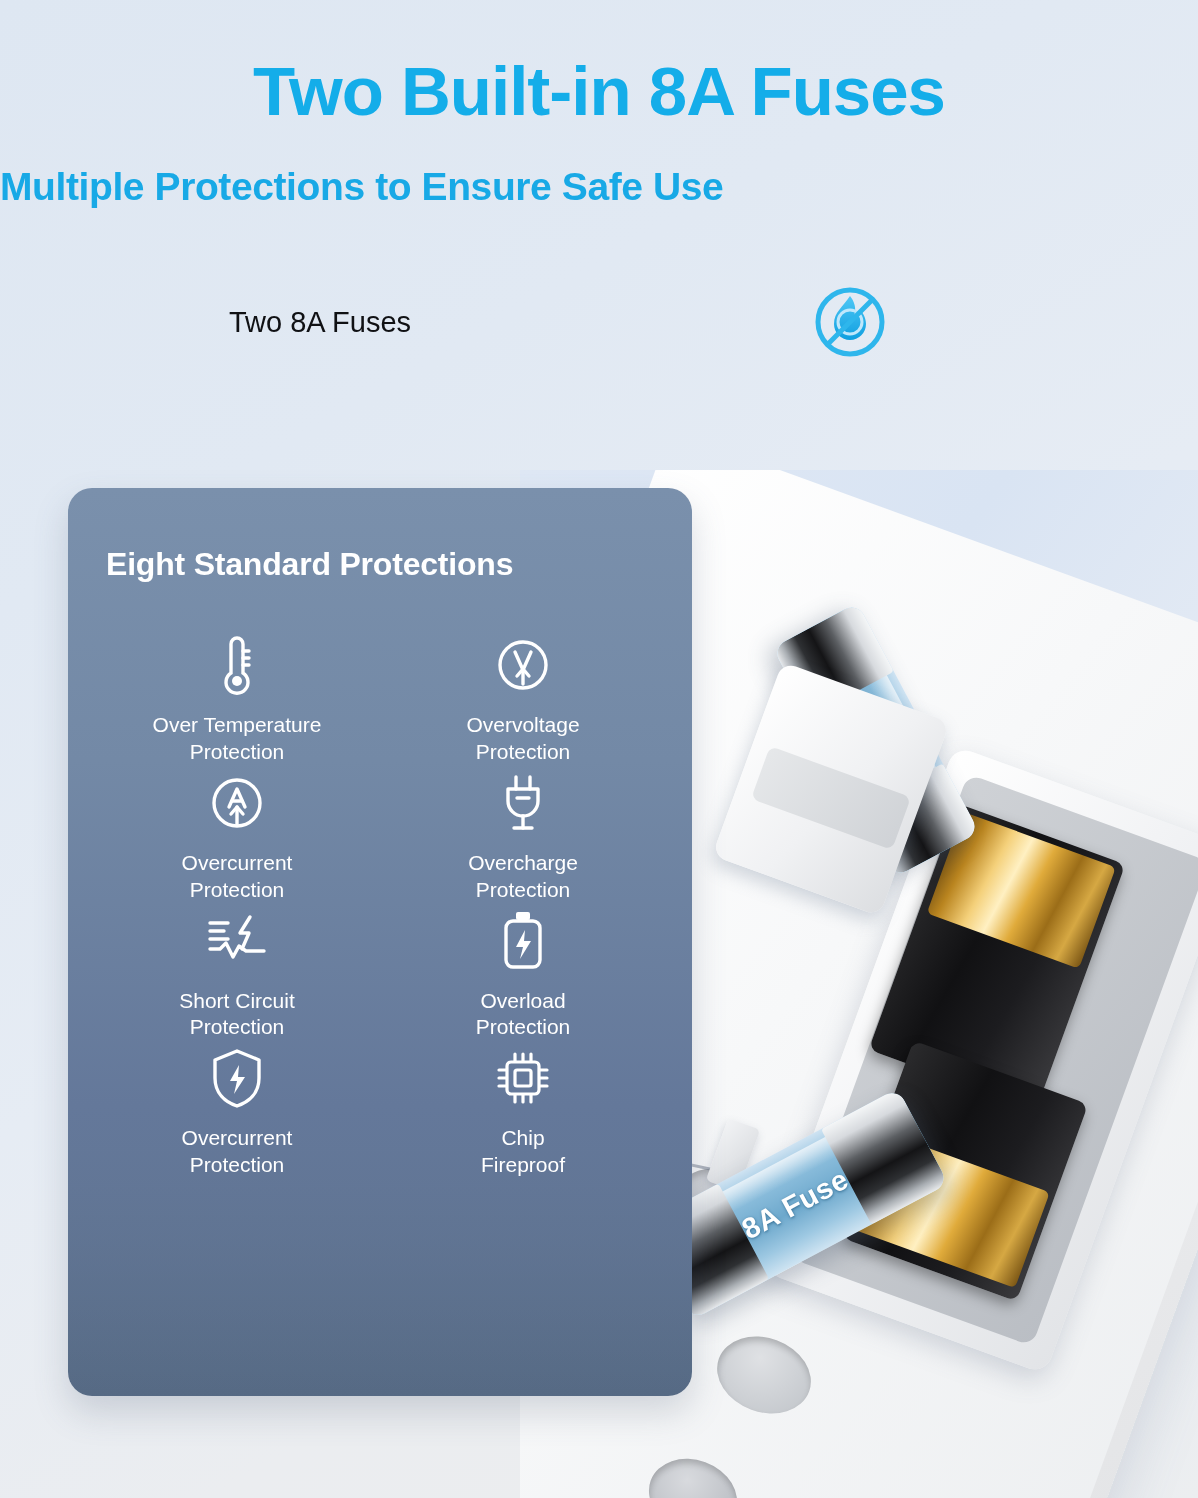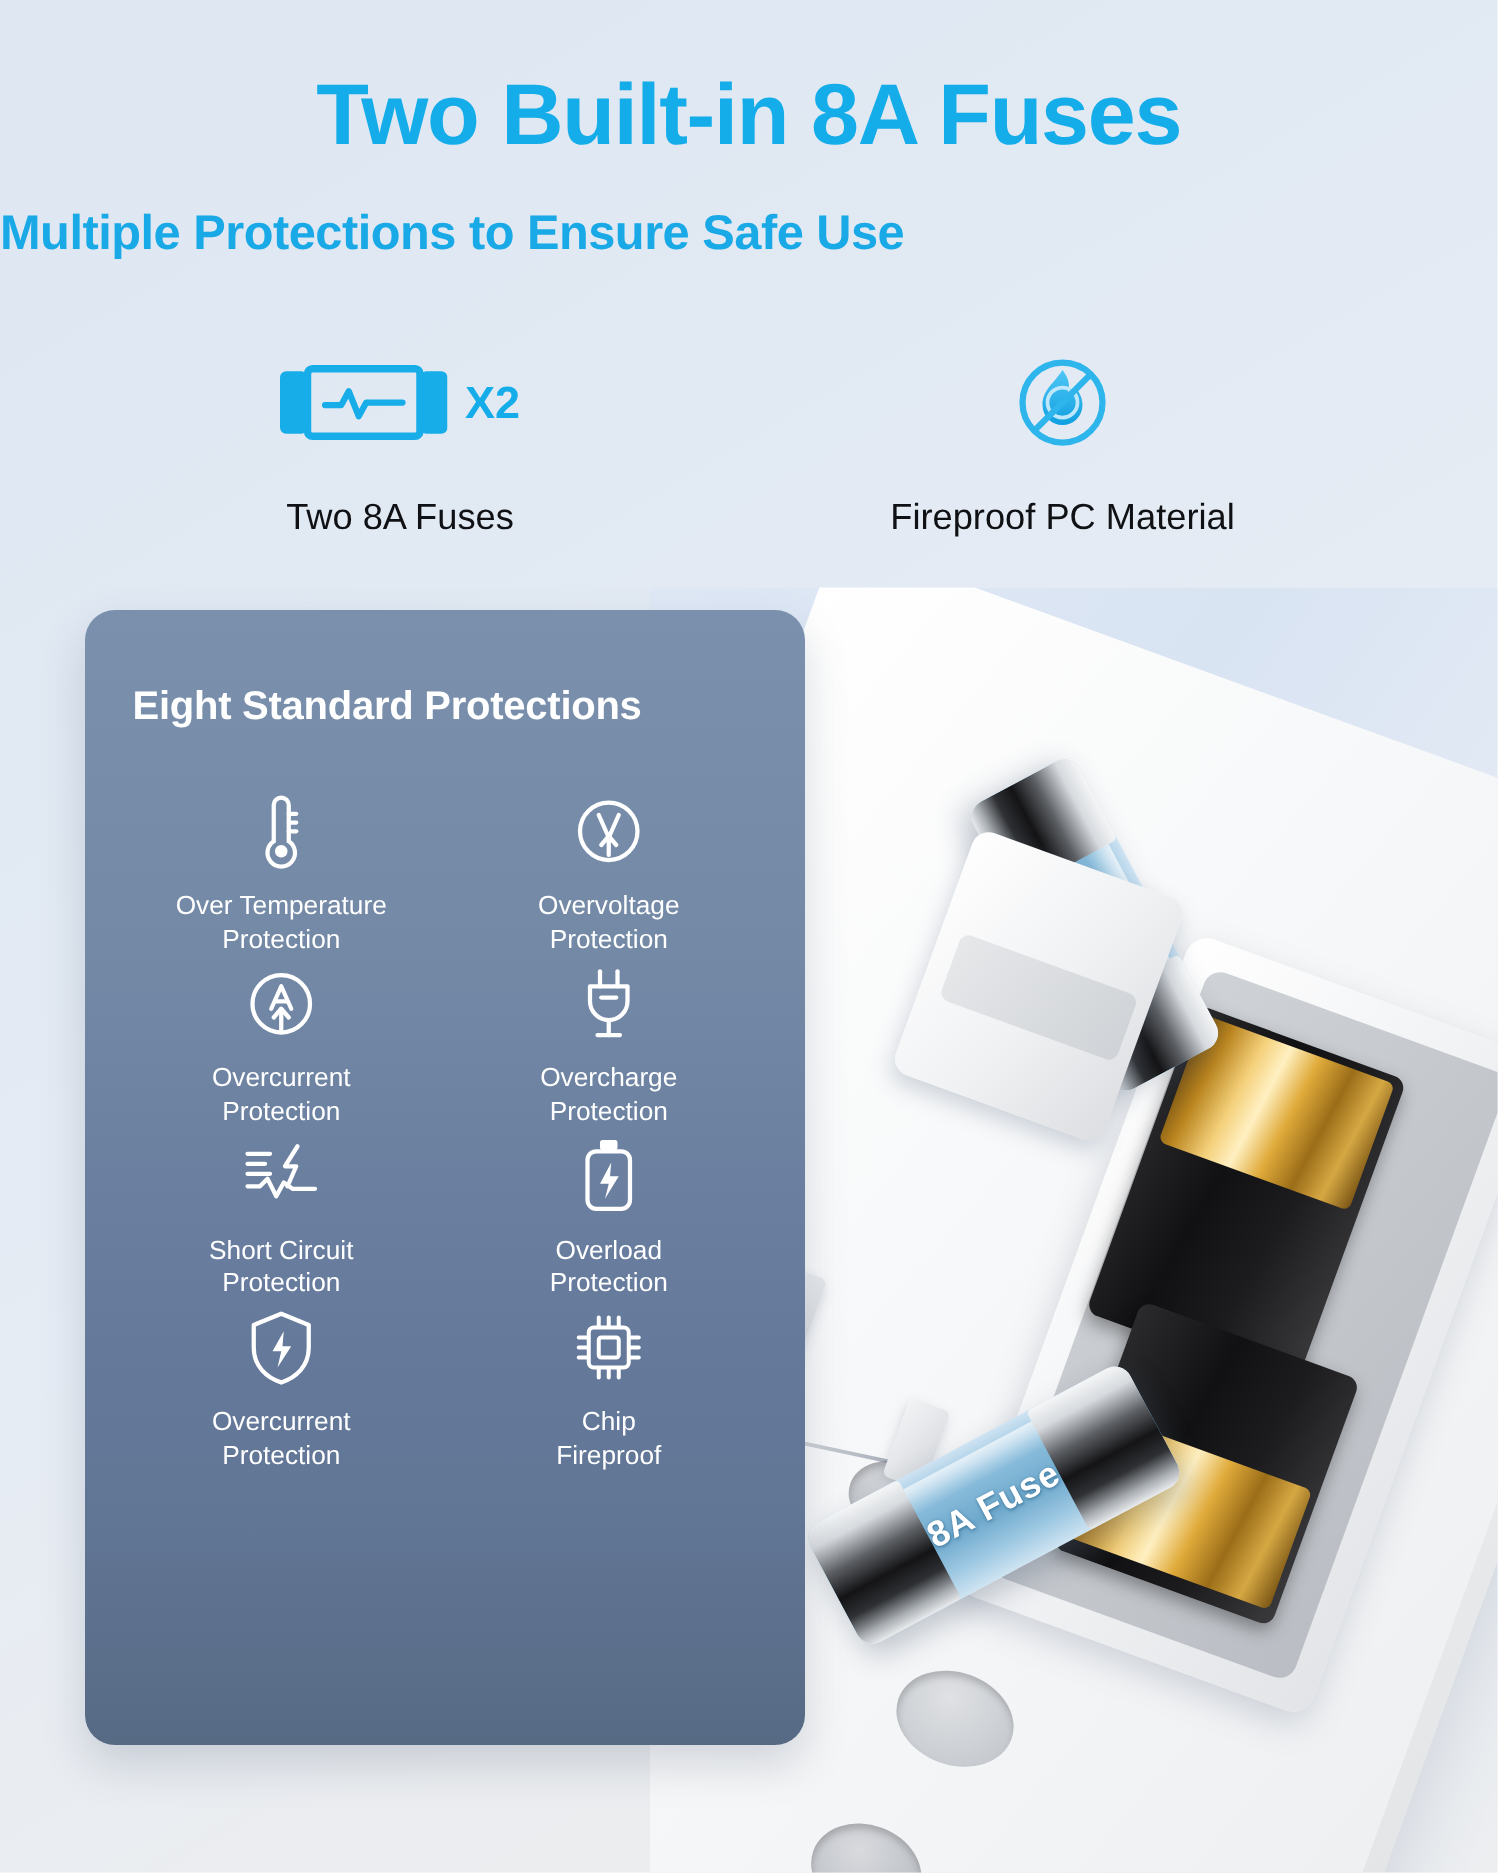--- a/index.html
+++ b/index.html
@@ -160,21 +160,21 @@
   .feature{ flex:1; text-align:center; }
   .feature.f1{ flex:0 0 640px; }
   .feat-icons{ height:92px; display:flex; align-items:center; justify-content:center; gap:14px; }
   .feat-label{
     margin-top:30px; font-size:29px; font-weight:normal; color:#101114;
   }
   .x2{ font-size:36px; font-weight:bold; color:#14ade9; }
 
   
   .panel{
-    position:absolute; left:68px; top:488px; width:576px; height:908px;
+    position:absolute; left:68px; top:488px; width:624px; height:908px;
     border-radius:24px;
     background:linear-gradient(180deg,#7a90ac 0%,#7389a6 30%,#64789a 68%,#55688320 100%),
                linear-gradient(180deg,#7a90ac 0%,#566a84 100%);
     box-shadow:0 16px 34px rgba(80,95,120,.22);
   }
   .panel-title{
     position:absolute; left:38px; top:58px;
     font-size:32px; font-weight:bold; color:#fff; letter-spacing:-.2px;
   }
   .grid{
@@ -241,52 +241,40 @@
       </div>
     </div>
   </div>
 
   <div class="title">Two Built-in 8A Fuses</div>
   <div class="subtitle">Multiple Protections to Ensure Safe Use</div>
 
   <div class="features">
 
     <div class="feature f1">
-      <div class="feat-icons">
-        <span>
-          <svg width="134" height="62" viewBox="0 0 134 62">
-            <rect x="0" y="6" width="22" height="50" rx="5" fill="#17ade9"></rect>
-            <rect x="112" y="6" width="22" height="50" rx="5" fill="#17ade9"></rect>
-            <rect x="22" y="4" width="90" height="54" rx="4" fill="none" stroke="#17ade9" stroke-width="6"></rect>
-            <polyline points="36,33 49,33 55,22 63,42 69,31 78,31 98,31" fill="none" stroke="#17ade9" stroke-width="5" stroke-linecap="round" stroke-linejoin="round"></polyline>
-          </svg>
-        </span>
-        <span class="x2">X2</span>
-      </div>
       <div class="feat-label">Two 8A Fuses</div>
     </div>
 
     <div class="feature">
       <div class="feat-icons">
         <span>
           <svg width="92" height="92" viewBox="0 0 92 92">
             <defs>
               <linearGradient id="flameG" x1="0" y1="0" x2="0" y2="1">
                 <stop offset="0" stop-color="#4fc7f5"></stop>
                 <stop offset="1" stop-color="#0f9fe0"></stop>
               </linearGradient>
             </defs>
             <path d="M46 20 C39 31 30 36 30 48 a16 16 0 0 0 32 0 c0-6-3-11-6-15 -1 5-4 7-6 7 3-8 0-15-4-20z" fill="url(#flameG)"></path>
             <circle cx="46" cy="46" r="12" fill="none" stroke="#bfe7fb" stroke-width="3"></circle>
             <circle cx="46" cy="46" r="32" fill="none" stroke="#2eb6ec" stroke-width="5"></circle>
             <line x1="24" y1="68" x2="68" y2="24" stroke="#2eb6ec" stroke-width="5"></line>
           </svg>
         </span>
       </div>
-      <div class="feat-label">Fireproof PC Material</div>
     </div>
   </div>
 
   <div class="panel">
     <div class="panel-title">Eight Standard Protections</div>
 
     <div class="grid">
 
       <div class="cell">
         <div class="cell-icon">

